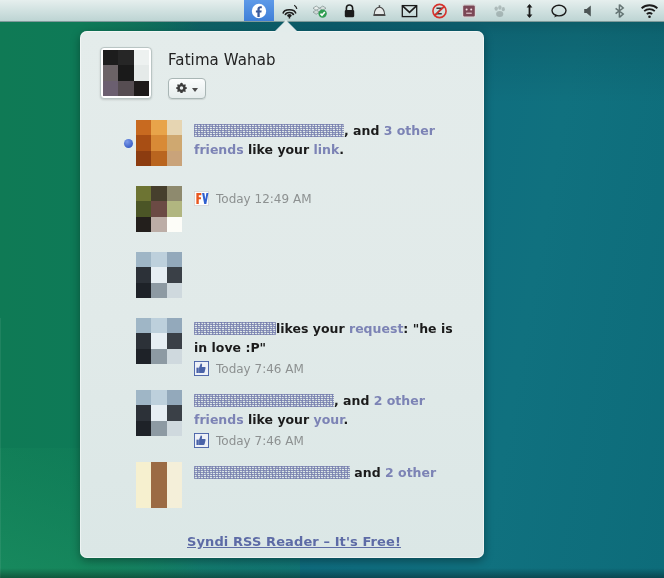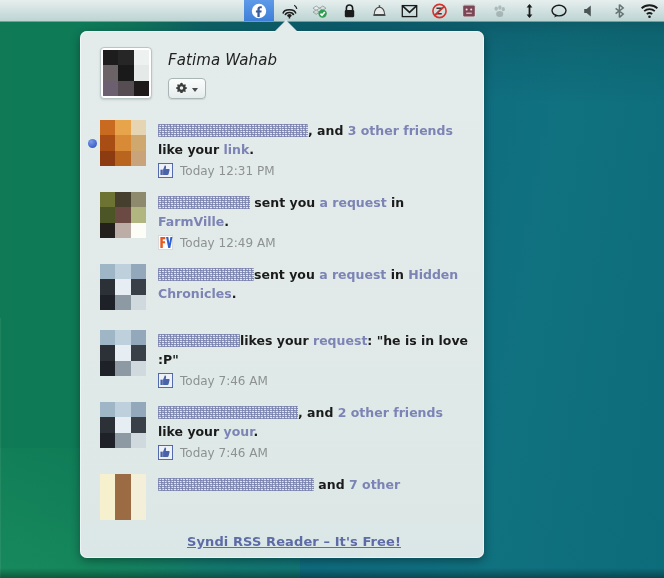--- a/index.html
+++ b/index.html
@@ -122,21 +122,20 @@
     box-shadow: 0 3px 10px rgba(0,0,0,0.35), 0 0 0 1px rgba(255,255,255,0.5) inset;
     overflow: hidden;
     z-index: 15;
   }
 
   
   .pop-header {
     display: flex;
     align-items: center;
     padding: 16px 0 10px 20px;
-    font-style: italic;
   }
   .avatar-frame {
     width: 52px; height: 52px;
     background: #fff;
     border: 1px solid #b9c5c4;
     border-radius: 4px;
     padding: 2px;
     box-sizing: border-box;
     box-shadow: 0 1px 2px rgba(0,0,0,.15);
   }
@@ -173,20 +172,21 @@
     width: 0; height: 0;
     border-left: 3.5px solid transparent;
     border-right: 3.5px solid transparent;
     border-top: 4.5px solid #4a4a4a;
     margin-top: 2px;
   }
 
   
   .notif-list {
     padding: 4px 0 0 0;
+    margin-left: 36px;
   }
   .notif {
     position: relative;
     display: flex;
     align-items: flex-start;
     padding: 7px 14px 7px 20px;
     min-height: 52px;
   }
   .unread-dot {
     position: absolute;
@@ -438,46 +438,37 @@
               <i style="background: rgb(168, 78, 20);"></i>
               <i style="background: rgb(216, 138, 54);"></i>
               <i style="background: rgb(207, 168, 112);"></i>
               <i style="background: rgb(140, 60, 16);"></i>
               <i style="background: rgb(185, 101, 31);"></i>
               <i style="background: rgb(201, 163, 122);"></i>
             </div>
           </div>
           <div class="notif-body">
             <div class="notif-text"><span class="redact" style="width: 150px;"></span><span class="plain">, and </span><span class="lk">3 other friends</span><span class="plain"> like your </span><span class="lk">link</span><span class="plain">.</span></div>
-            <div class="notif-meta">
-              <svg class="app-icon" viewBox="0 0 16 16">
-                <rect x="0.5" y="0.5" width="15" height="15" fill="#eef1f7" stroke="#4a63a8"></rect>
-                <path d="M5.4 7.1 7.2 2.6 c1.1 0 1.6 .7 1.4 1.8 L8.3 6.3 h3.0 c.8 0 1.2 .6 1.0 1.3 l-1.0 4.2 c-.1 .6 -.6 1.0 -1.3 1.0 H5.4z" fill="#4a63a8"></path>
-                <rect x="2.6" y="7.1" width="2.5" height="5.7" fill="#4a63a8"></rect>
-              </svg>
-              <span class="meta-time">Today 12:31 PM</span>
-            </div>
           </div>
         </div>
         <div class="notif">
           <div class="thumb">
             <div class="pix" style="grid-template-columns: repeat(3, 1fr); grid-template-rows: repeat(3, 1fr);">
               <i style="background: rgb(109, 116, 51);"></i>
               <i style="background: rgb(70, 63, 45);"></i>
               <i style="background: rgb(142, 138, 110);"></i>
               <i style="background: rgb(75, 85, 38);"></i>
               <i style="background: rgb(107, 74, 68);"></i>
               <i style="background: rgb(177, 182, 128);"></i>
               <i style="background: rgb(35, 31, 28);"></i>
               <i style="background: rgb(188, 173, 166);"></i>
               <i style="background: rgb(253, 253, 248);"></i>
             </div>
           </div>
           <div class="notif-body">
-            <div class="notif-text"><span class="redact" style="width: 92px;"></span><span class="plain"> sent you </span><span class="lk">a request</span><span class="plain"> in </span><span class="lk">FarmVille</span><span class="plain">.</span></div>
             <div class="notif-meta">
               <svg class="app-icon" viewBox="0 0 16 16">
                 <rect x="0.5" y="0.5" width="15" height="15" fill="#fdfdfd" stroke="#d8d8d8"></rect>
                 <path d="M2.5 2.2 h5.3 v2.4 H5.1 v2.0 h2.4 v2.3 H5.1 v4.9 H2.5z" fill="#e8571f"></path>
                 <path d="M8.6 2.2 h2.4 l1.1 6.6 1.1 -6.6 h2.2 l-2.3 11.6 h-2.2z" fill="#2f5fd0"></path>
               </svg>
               <span class="meta-time">Today 12:49 AM</span>
             </div>
           </div>
         </div>
@@ -489,21 +480,20 @@
               <i style="background: rgb(147, 169, 187);"></i>
               <i style="background: rgb(44, 49, 56);"></i>
               <i style="background: rgb(230, 238, 243);"></i>
               <i style="background: rgb(58, 64, 71);"></i>
               <i style="background: rgb(30, 34, 40);"></i>
               <i style="background: rgb(141, 154, 163);"></i>
               <i style="background: rgb(207, 217, 222);"></i>
             </div>
           </div>
           <div class="notif-body">
-            <div class="notif-text"><span class="redact" style="width: 96px;"></span><span class="plain">sent you </span><span class="lk">a request</span><span class="plain"> in </span><span class="lk">Hidden Chronicles</span><span class="plain">.</span></div>
           </div>
         </div>
         <div class="notif">
           <div class="thumb">
             <div class="pix" style="grid-template-columns: repeat(3, 1fr); grid-template-rows: repeat(3, 1fr);">
               <i style="background: rgb(159, 182, 198);"></i>
               <i style="background: rgb(189, 208, 220);"></i>
               <i style="background: rgb(147, 169, 187);"></i>
               <i style="background: rgb(44, 49, 56);"></i>
               <i style="background: rgb(230, 238, 243);"></i>
@@ -559,21 +549,21 @@
               <i style="background: rgb(244, 239, 217);"></i>
               <i style="background: rgb(246, 240, 207);"></i>
               <i style="background: rgb(155, 107, 68);"></i>
               <i style="background: rgb(244, 239, 217);"></i>
               <i style="background: rgb(246, 240, 207);"></i>
               <i style="background: rgb(155, 107, 68);"></i>
               <i style="background: rgb(244, 239, 217);"></i>
             </div>
           </div>
           <div class="notif-body">
-            <div class="notif-text"><span class="redact" style="width: 156px;"></span><span class="plain"> and </span><span class="lk">7 other</span></div>
+            <div class="notif-text"><span class="redact" style="width: 156px;"></span><span class="plain"> and </span><span class="lk">2 other</span></div>
           </div>
         </div>
       </div>
 
 
     <div class="footer-link">
       <a href="#">Syndi RSS Reader – It's Free!</a>
     </div>
   </div>
 </div>

